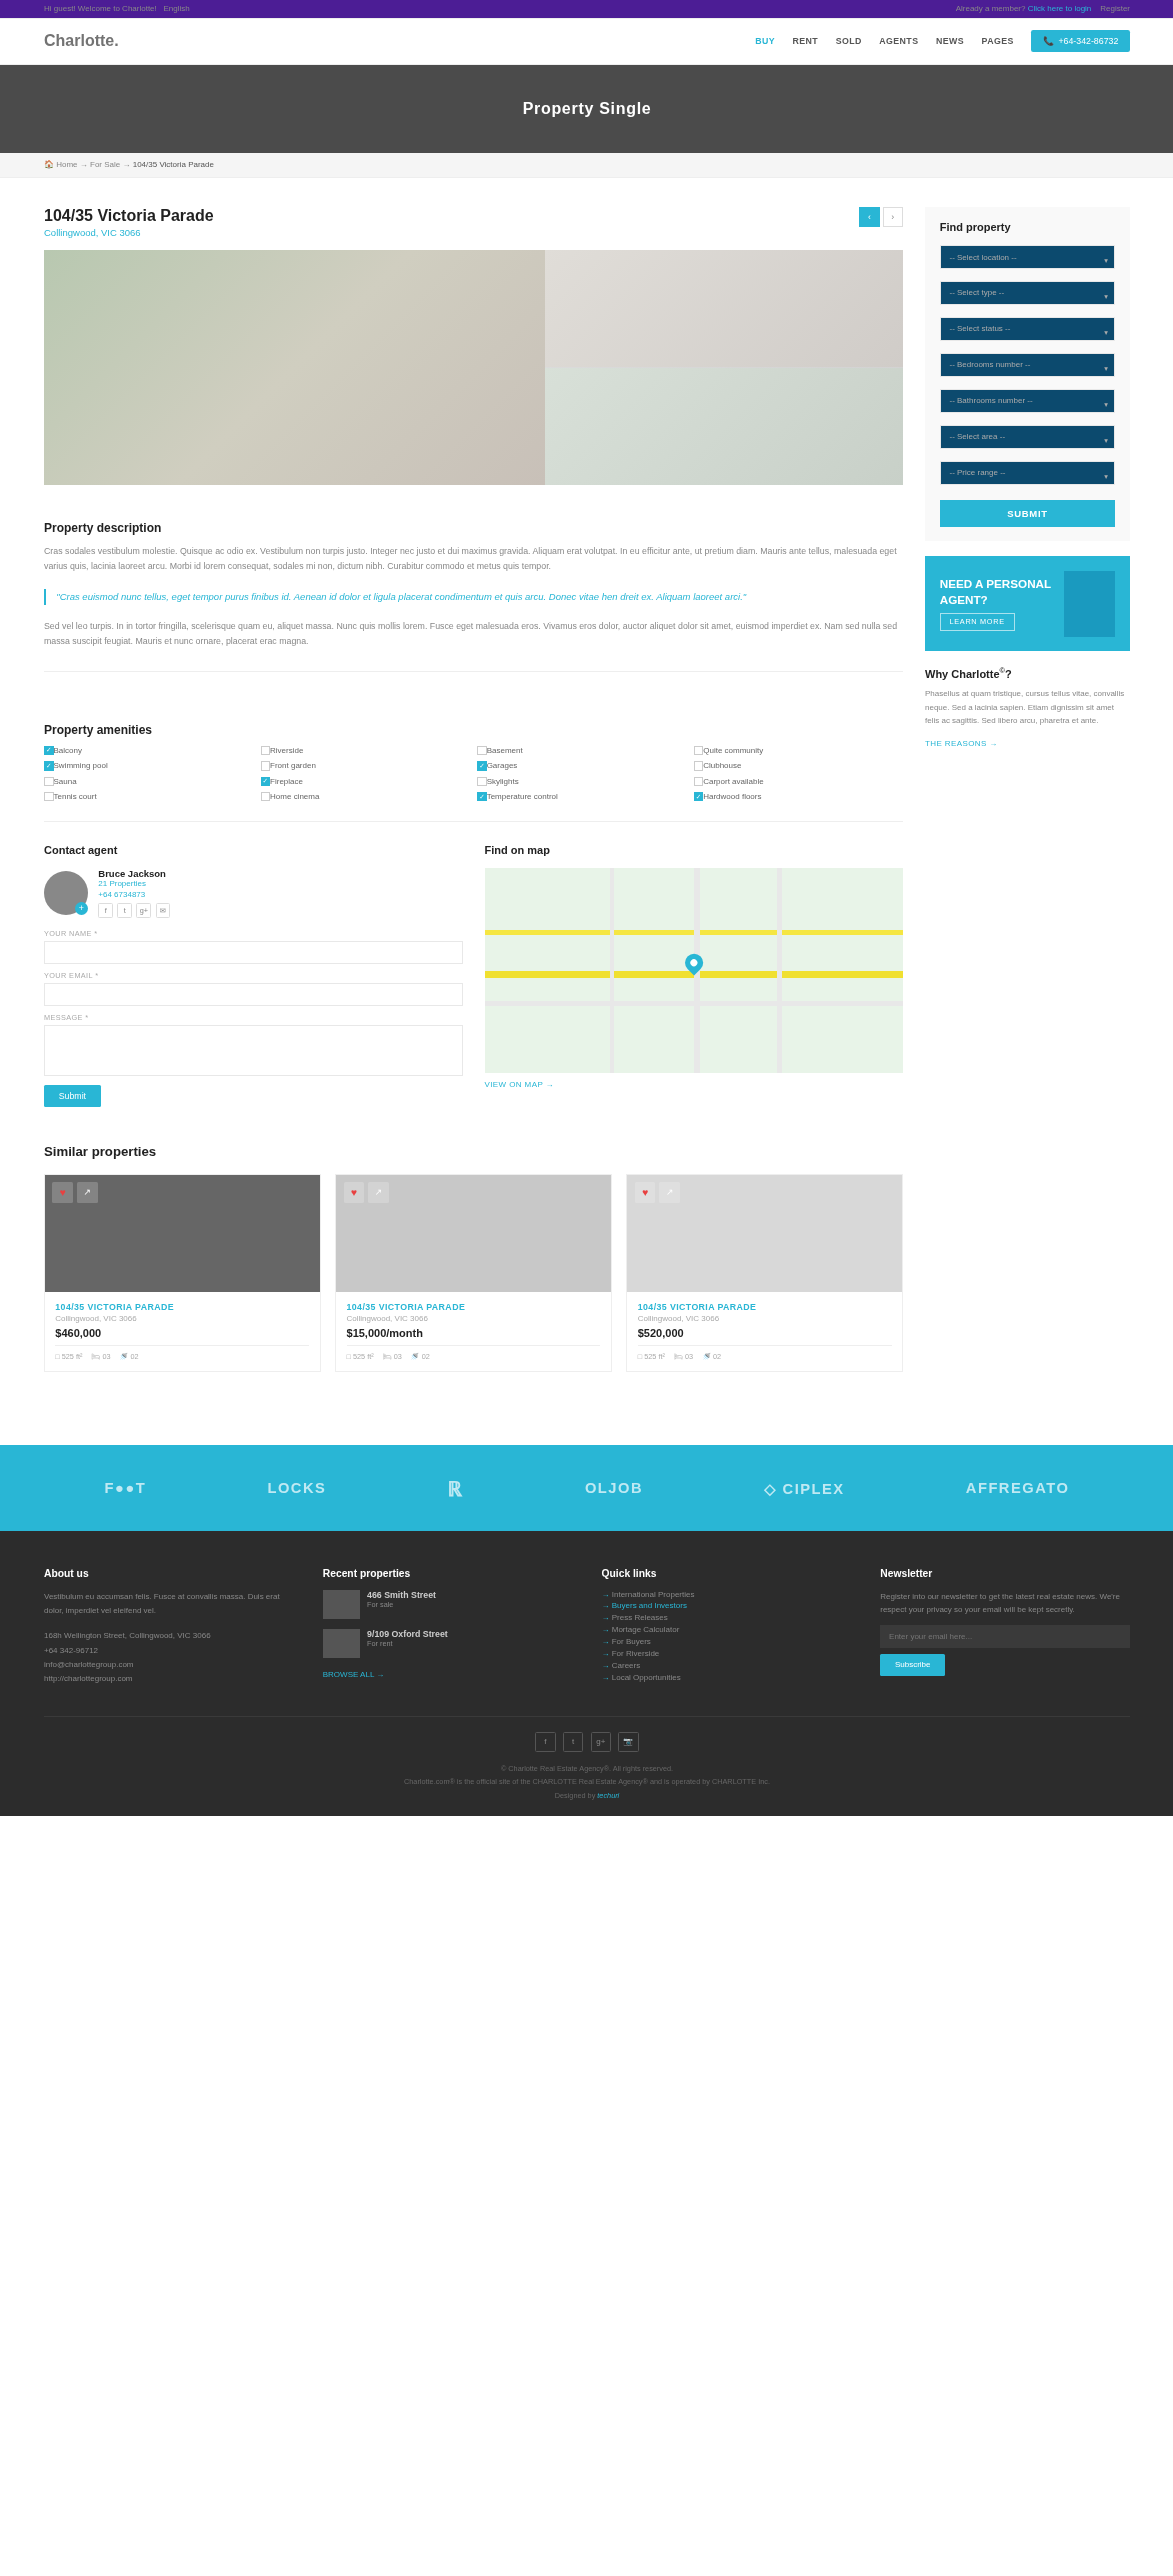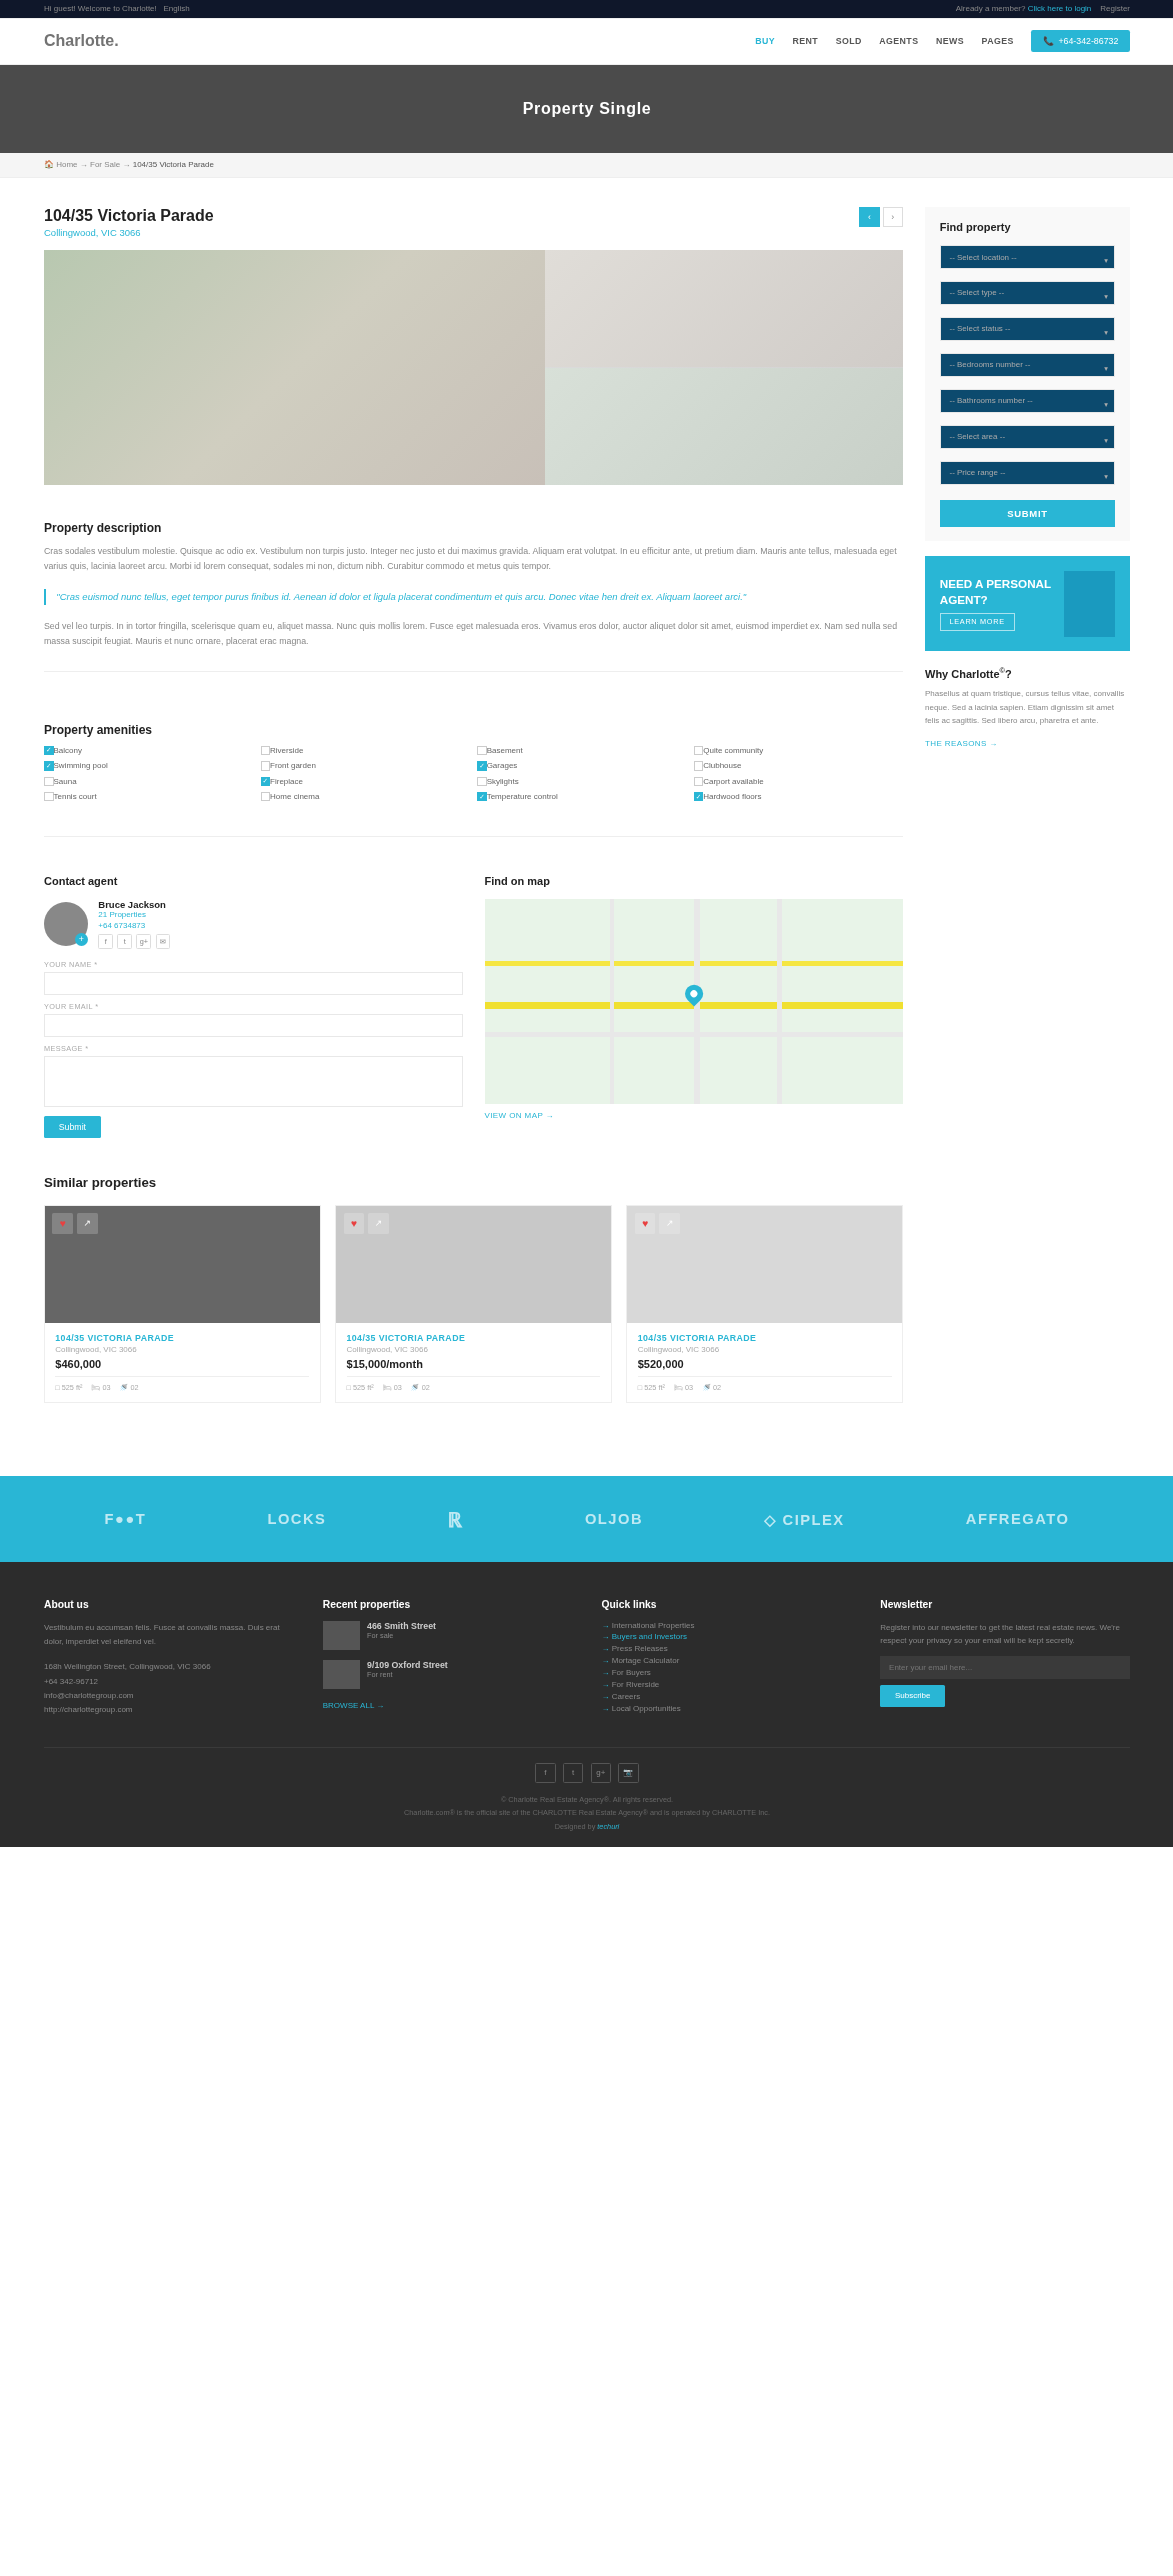--- a/index.html
+++ b/index.html
@@ -1,19 +1,19 @@
 <!DOCTYPE html>
 <html style="font-size:11.7px"><head>
   <meta charset="utf-8">
   <style>
     * { margin: 0; padding: 0; box-sizing: border-box; }
     body { font-family: Arial, sans-serif; font-size: 9.5px; color: #333; background: #fff; width: 1174px; }
 
     
-    .top-bar { background: #0f172a; border-bottom: 0.7px solid #eee; padding: 4.4px 44px; display: flex; justify-content: space-between; align-items: center; font-size: 8px; color: #888; }
+    .top-bar { background: #4c1d95; border-bottom: 0.7px solid #eee; padding: 4.4px 44px; display: flex; justify-content: space-between; align-items: center; font-size: 8px; color: #888; }
     .top-bar a { color: #29b6d5; text-decoration: none; }
 
     
     .header { padding: 11.7px 44px; display: flex; justify-content: space-between; align-items: center; border-bottom: 0.7px solid #eee; }
     .logo { font-size: 16px; font-weight: bold; color: #222; }
     .logo span { color: #737373; }
     .nav { display: flex; gap: 17.6px; align-items: center; }
     .nav a { text-decoration: none; color: #555; font-size: 8.8px; font-weight: 600; letter-spacing: 0.4px; }
     .nav a.active { color: #29b6d5; }
     .phone-btn { background: #29b6d5; color: #fff; border: none; padding: 5.9px 11.7px; border-radius: 2.2px; font-size: 8.8px; cursor: pointer; display: flex; align-items: center; gap: 4.4px; }
@@ -55,21 +55,21 @@
 
     
     .amenities-section { margin-top: 22px; border-top: 0.7px solid #eee; padding-top: 14.7px; }
     .amenities-grid { display: grid; grid-template-columns: repeat(4, 1fr); gap: 5.9px 7.3px; margin-top: 8.8px; }
     .amenity-item { display: flex; align-items: flex-start; gap: 0; font-size: 8px; color: #666; }
     .checkbox { width: 9.5px; height: 9.5px; border: 0.7px solid #ccc; display: inline-block; flex-shrink: 0; }
     .checkbox.checked { background: #29b6d5; border-color: #29b6d5; position: relative; }
     .checkbox.checked::after { content: '✓'; color: #fff; font-size: 6.6px; position: absolute; top: 50%; left: 50%; transform: translate(-50%, -50%); }
 
     
-    .two-col { display: flex; gap: 22px; margin-top: 35px; border-top: 0.7px solid #eee; padding-top: 38px; }
+    .two-col { display: flex; gap: 22px; margin-top: 20px; border-top: 0.7px solid #eee; padding-top: 22px; }
     .contact-section, .map-section { flex: 1; }
     .contact-title, .map-title { font-size: 11px; font-weight: bold; color: #222; margin-bottom: 11.7px; }
 
     .agent-info { display: flex; align-items: center; gap: 10.3px; margin-bottom: 11.7px; }
     .agent-avatar { width: 44px; height: 44px; border-radius: 50%; background: #888; position: relative; flex-shrink: 0; }
     .agent-avatar::after { content: '+'; position: absolute; bottom: 0; right: 0; background: #29b6d5; color: #fff; width: 13.2px; height: 13.2px; border-radius: 50%; display: flex; align-items: center; justify-content: center; font-size: 8.8px; }
     .agent-name { font-weight: bold; font-size: 9.5px; color: #222; }
     .agent-props { color: #29b6d5; font-size: 8px; }
     .agent-phone { color: #29b6d5; font-size: 8px; margin-top: 1.5px; }
     .social-icons { display: flex; gap: 4.4px; margin-top: 4.4px; }

